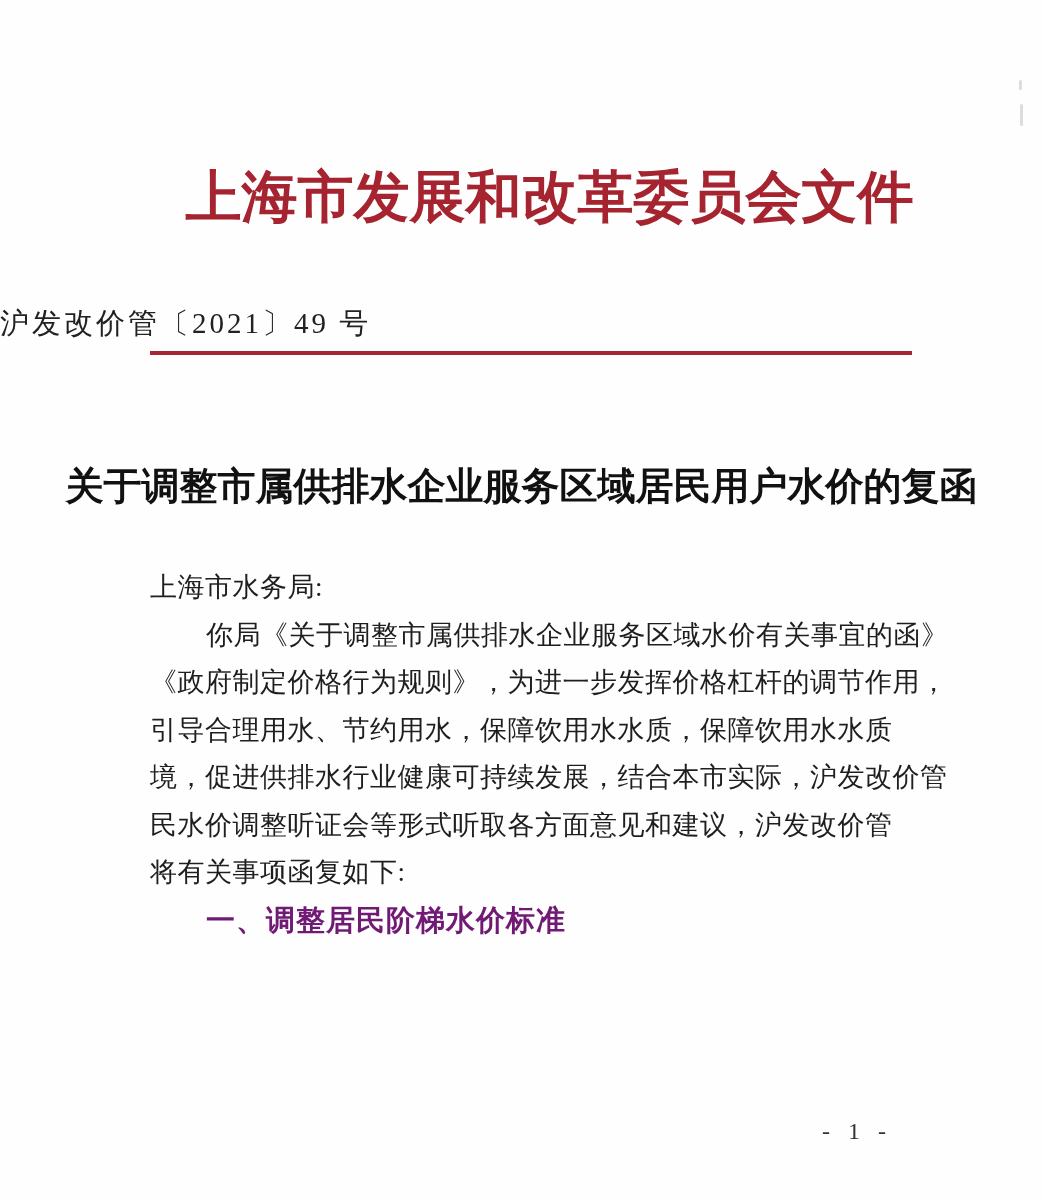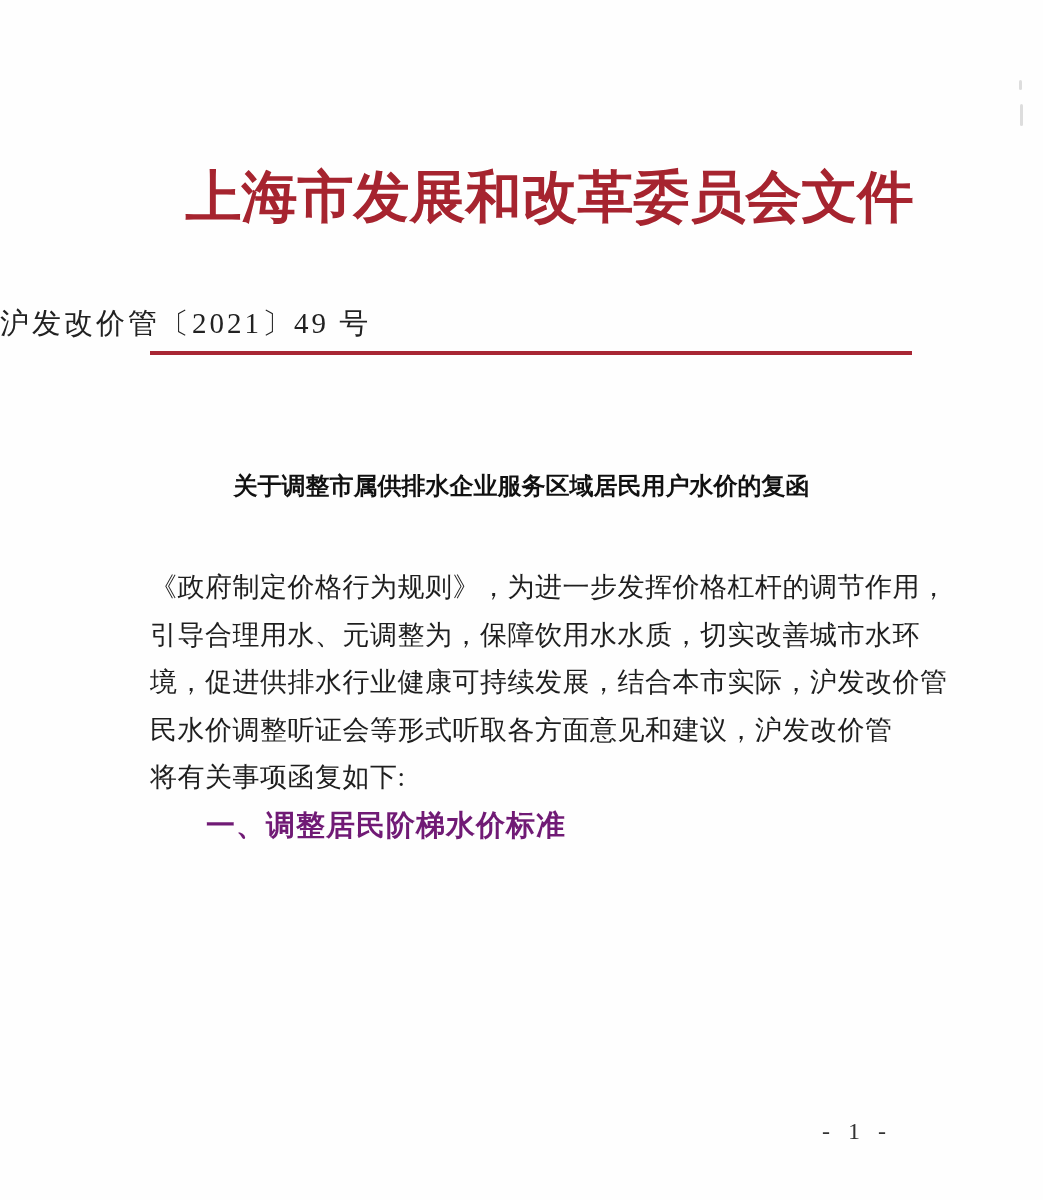--- a/index.html
+++ b/index.html
@@ -52,21 +52,21 @@
     width: 762px;
     height: 4px;
   }
   
   .doc-title {
     position: absolute;
     top: 466px;
     left: 0;
     width: 100%;
     text-align: center;
-    font-size: 24px;
+    font-size: 38px;
     line-height: 40px;
     font-weight: bold;
     letter-spacing: 0px;
     white-space: nowrap;
     color: #111;
     font-family: "Liberation Sans", "DejaVu Sans", sans-serif;
   }
   
   .body-block {
     position: absolute;
@@ -118,22 +118,24 @@
 
   <div class="banner" style="color: rgb(166, 36, 47); margin-left: 28px;">上海市发展和改革委员会文件</div>
 
   <div class="doc-number">沪发改价管〔2021〕49 号</div>
 
   <div class="red-rule" style="background: rgb(168, 38, 52);"></div>
 
   <div class="doc-title">关于调整市属供排水企业服务区域居民用户水价的复函</div>
 
   <div class="body-block">
+    <div class="body-line">上海市水务局:</div>
+    <div class="body-line indent">你局《关于调整市属供排水企业服务区域水价有关事宜的函》</div>
     <div class="body-line">《政府制定价格行为规则》，为进一步发挥价格杠杆的调节作用，</div>
-    <div class="body-line">引导合理用水、元调整为，保障饮用水水质，切实改善城市水环</div>
+    <div class="body-line">引导合理用水、节约用水，保障饮用水水质，保障饮用水水质</div>
     <div class="body-line">境，促进供排水行业健康可持续发展，结合本市实际，沪发改价管</div>
     <div class="body-line">民水价调整听证会等形式听取各方面意见和建议，沪发改价管</div>
     <div class="body-line">将有关事项函复如下:</div>
     <div class="body-line indent heading">一、调整居民阶梯水价标准</div>
   </div>
 
   <div class="page-number">- 1 -</div>
 
   <div class="artifact a1"></div>
   <div class="artifact a2"></div>

